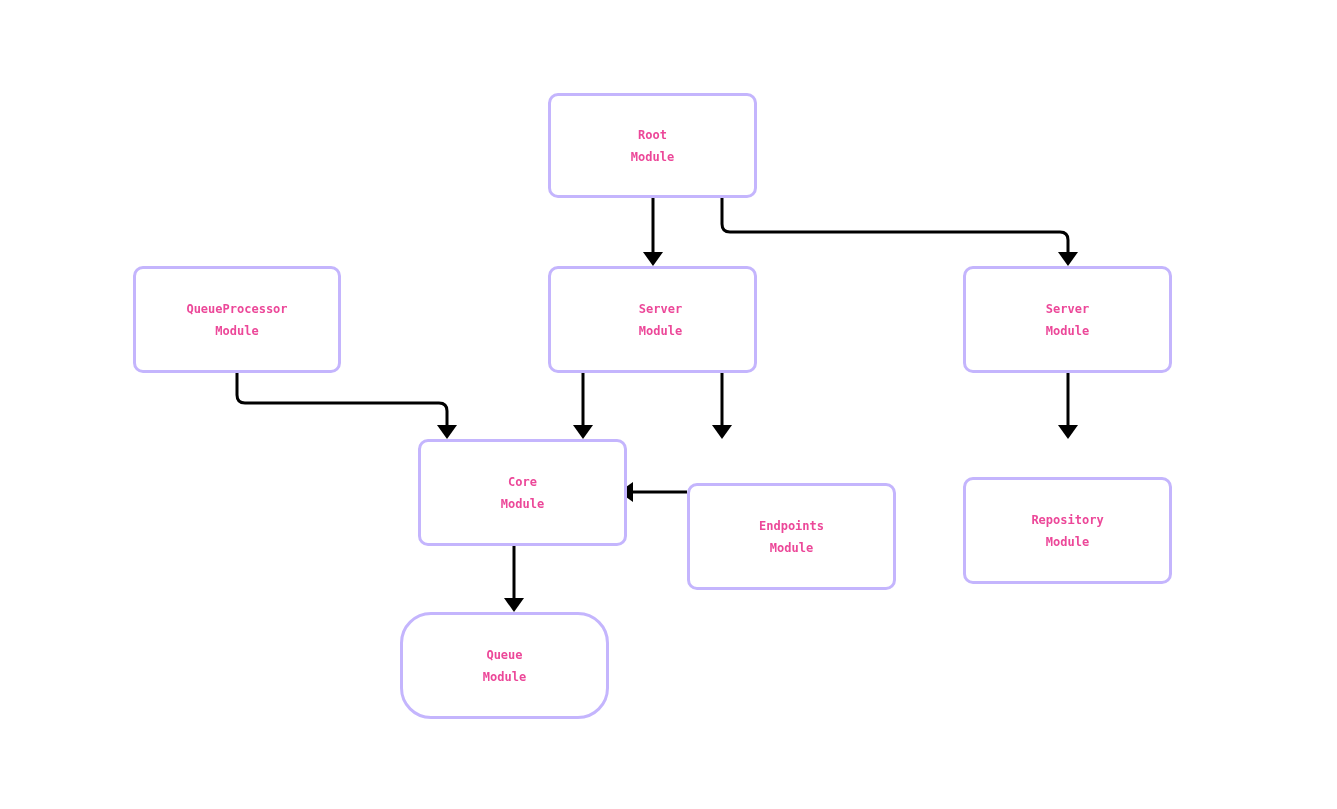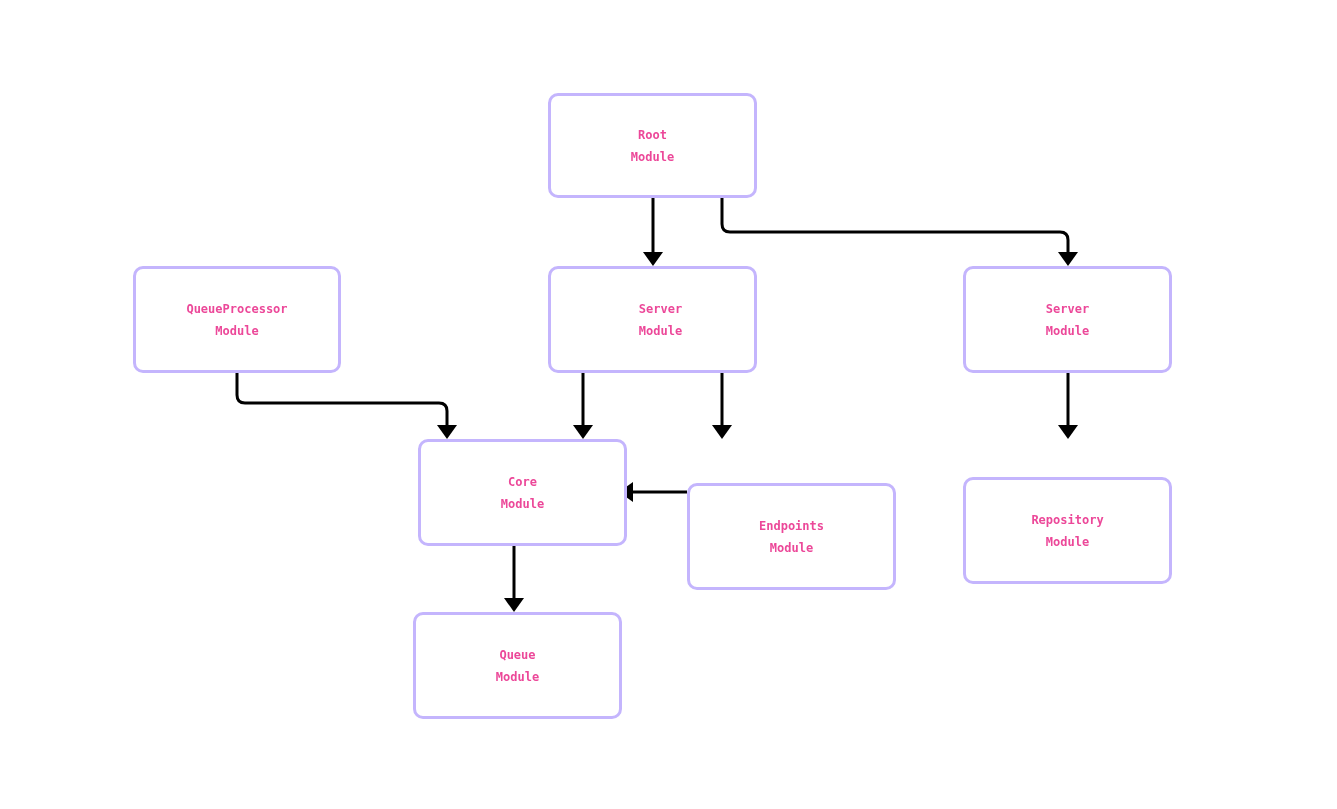--- a/index.html
+++ b/index.html
@@ -47,21 +47,21 @@
     color: #ec4899;
     white-space: pre-line;
   }
   .n-root          { left: 548px; top: 93px;  width: 209px; height: 105px; }
   .n-queueprocessor{ left: 133px; top: 266px; width: 208px; height: 107px; }
   .n-server        { left: 548px; top: 266px; width: 209px; height: 107px; padding-left: 16px; }
   .n-global        { left: 963px; top: 266px; width: 209px; height: 107px; }
   .n-core          { left: 418px; top: 439px; width: 209px; height: 107px; }
   .n-endpoints     { left: 687px; top: 439px; width: 209px; height: 107px; margin-top: 44px; }
   .n-repository    { left: 963px; top: 439px; width: 209px; height: 107px; margin-top: 38px; }
-  .n-queue         { left: 413px; top: 612px; width: 209px; height: 107px; }
+  .n-queue         { left: 400px; top: 612px; width: 209px; height: 107px; border-radius: 31px; }
 </style>
 </head>
 <body>
 
 <div class="canvas">
 
   <svg class="edges-layer" width="1337" height="809" viewBox="0 0 1337 809" xmlns="http://www.w3.org/2000/svg">
 
     <g>
       <path d="M653 198 L653 252"></path>

